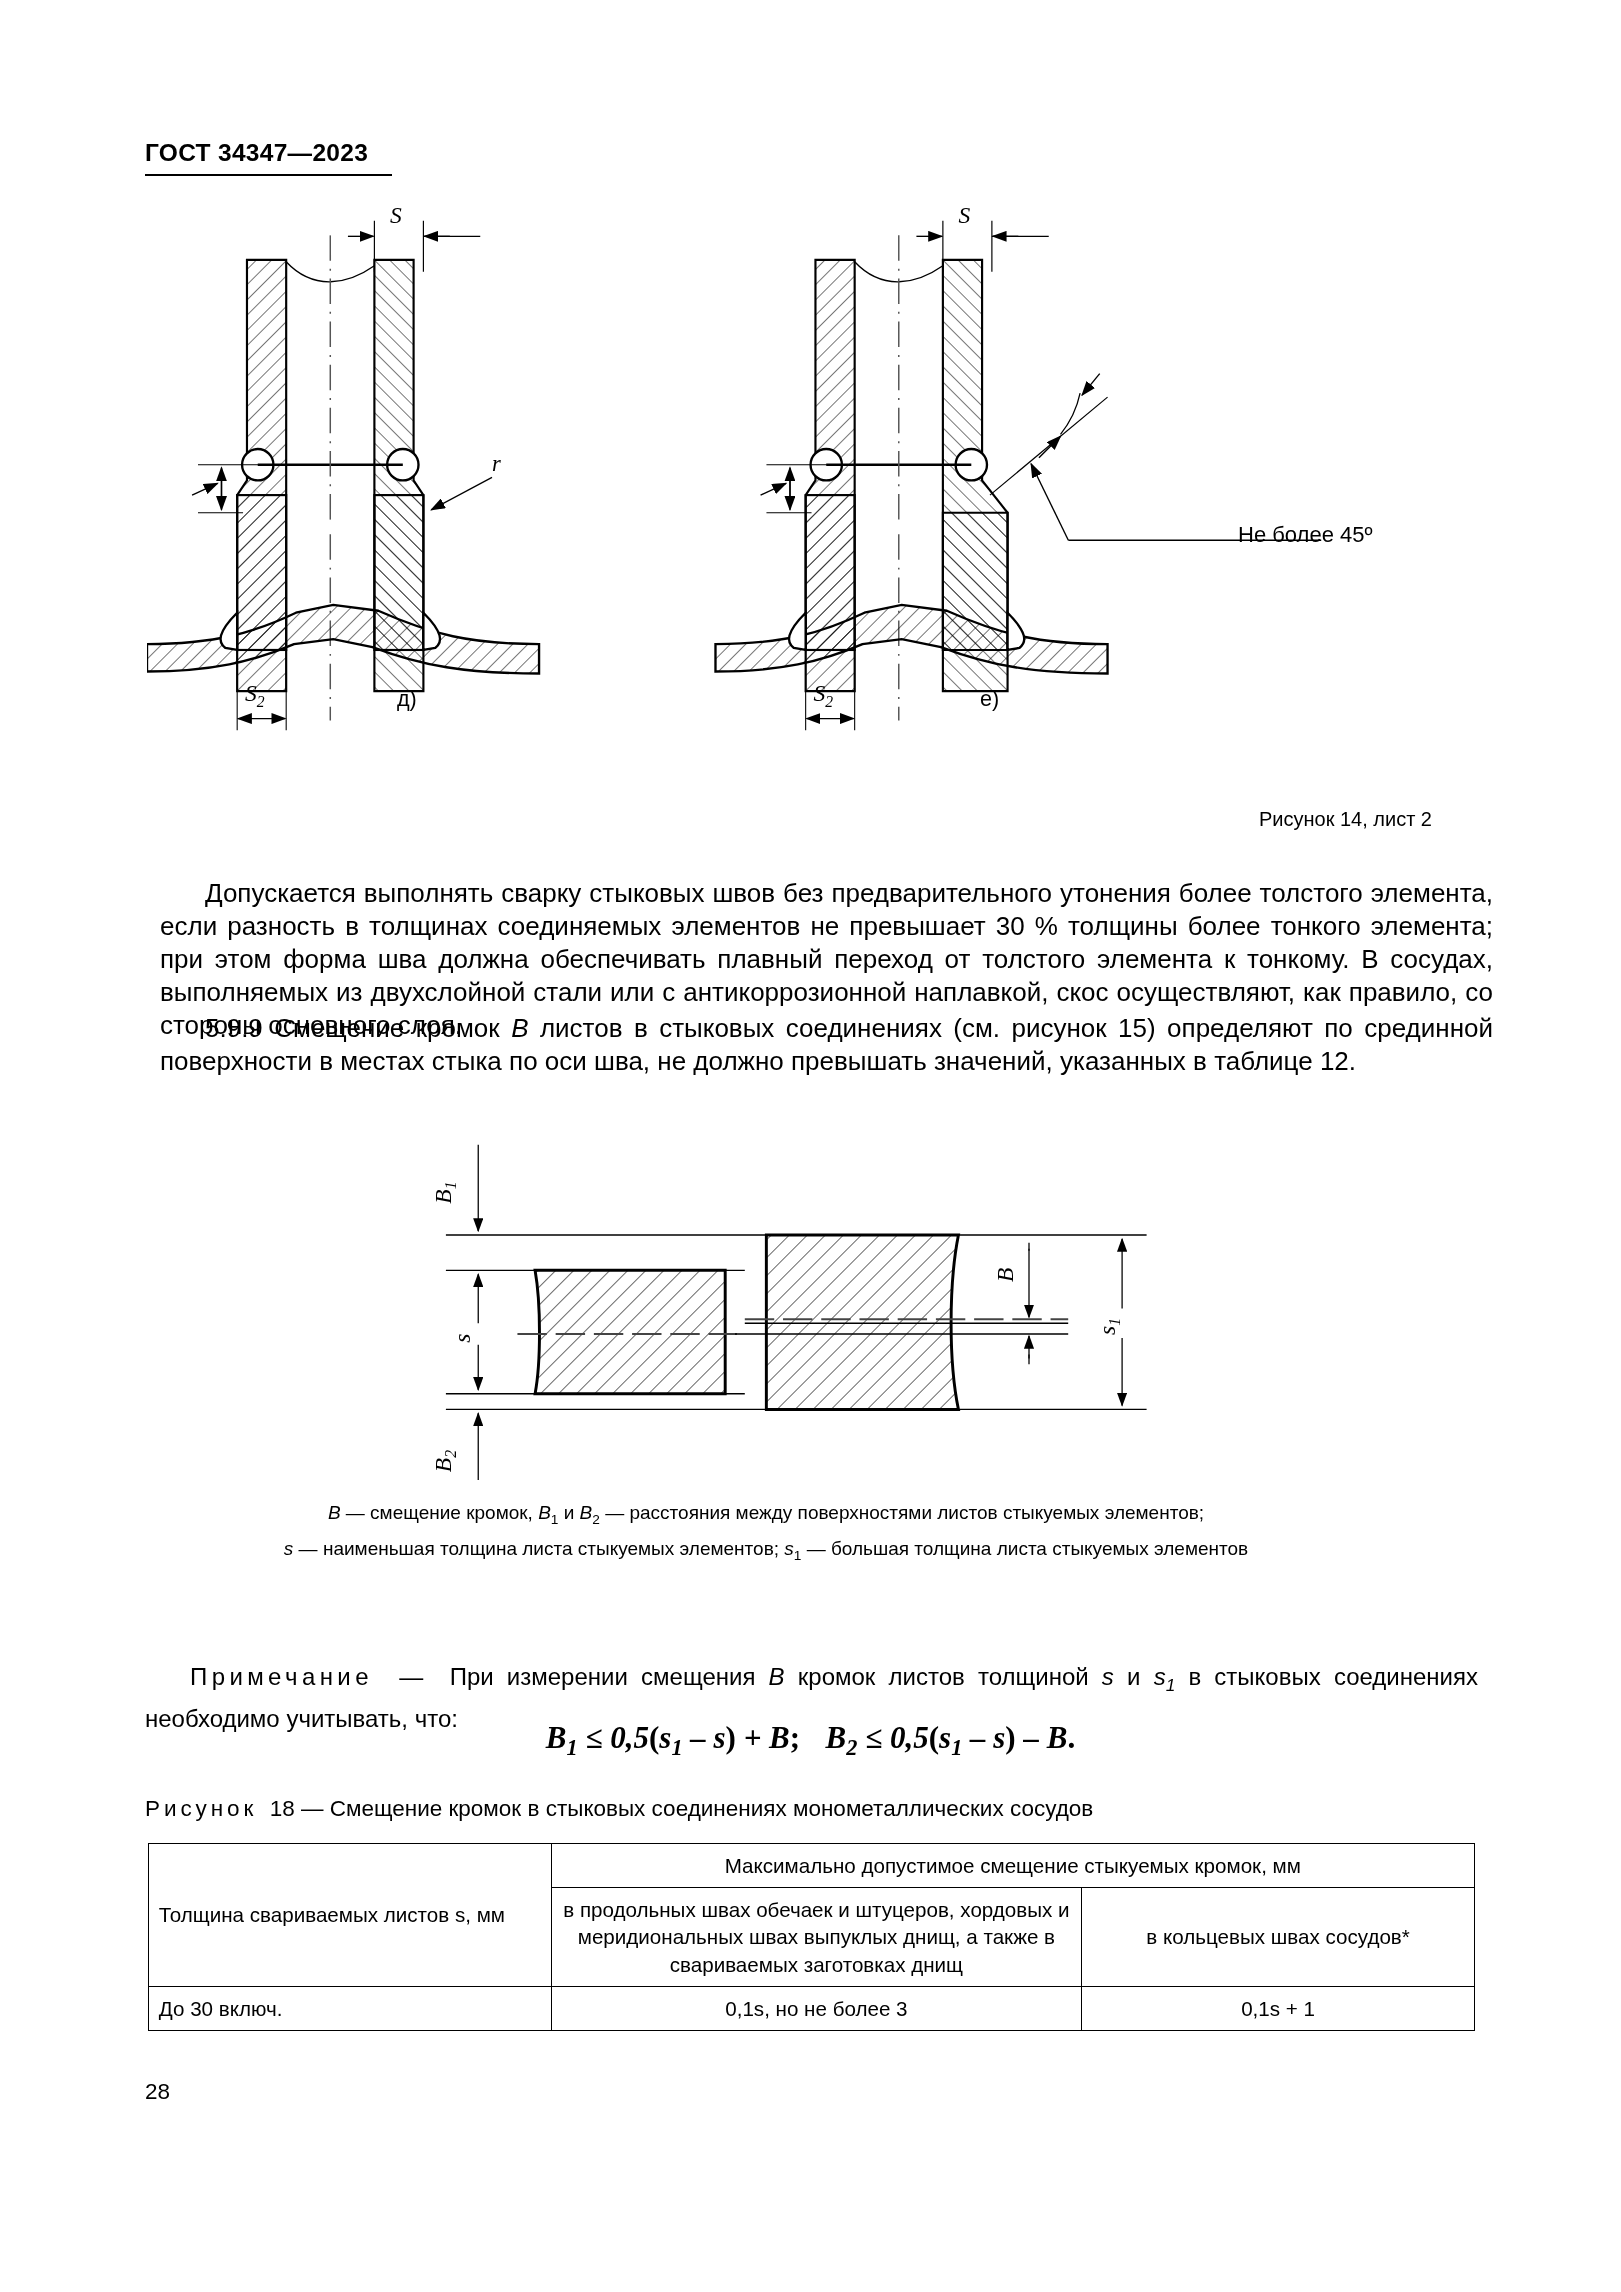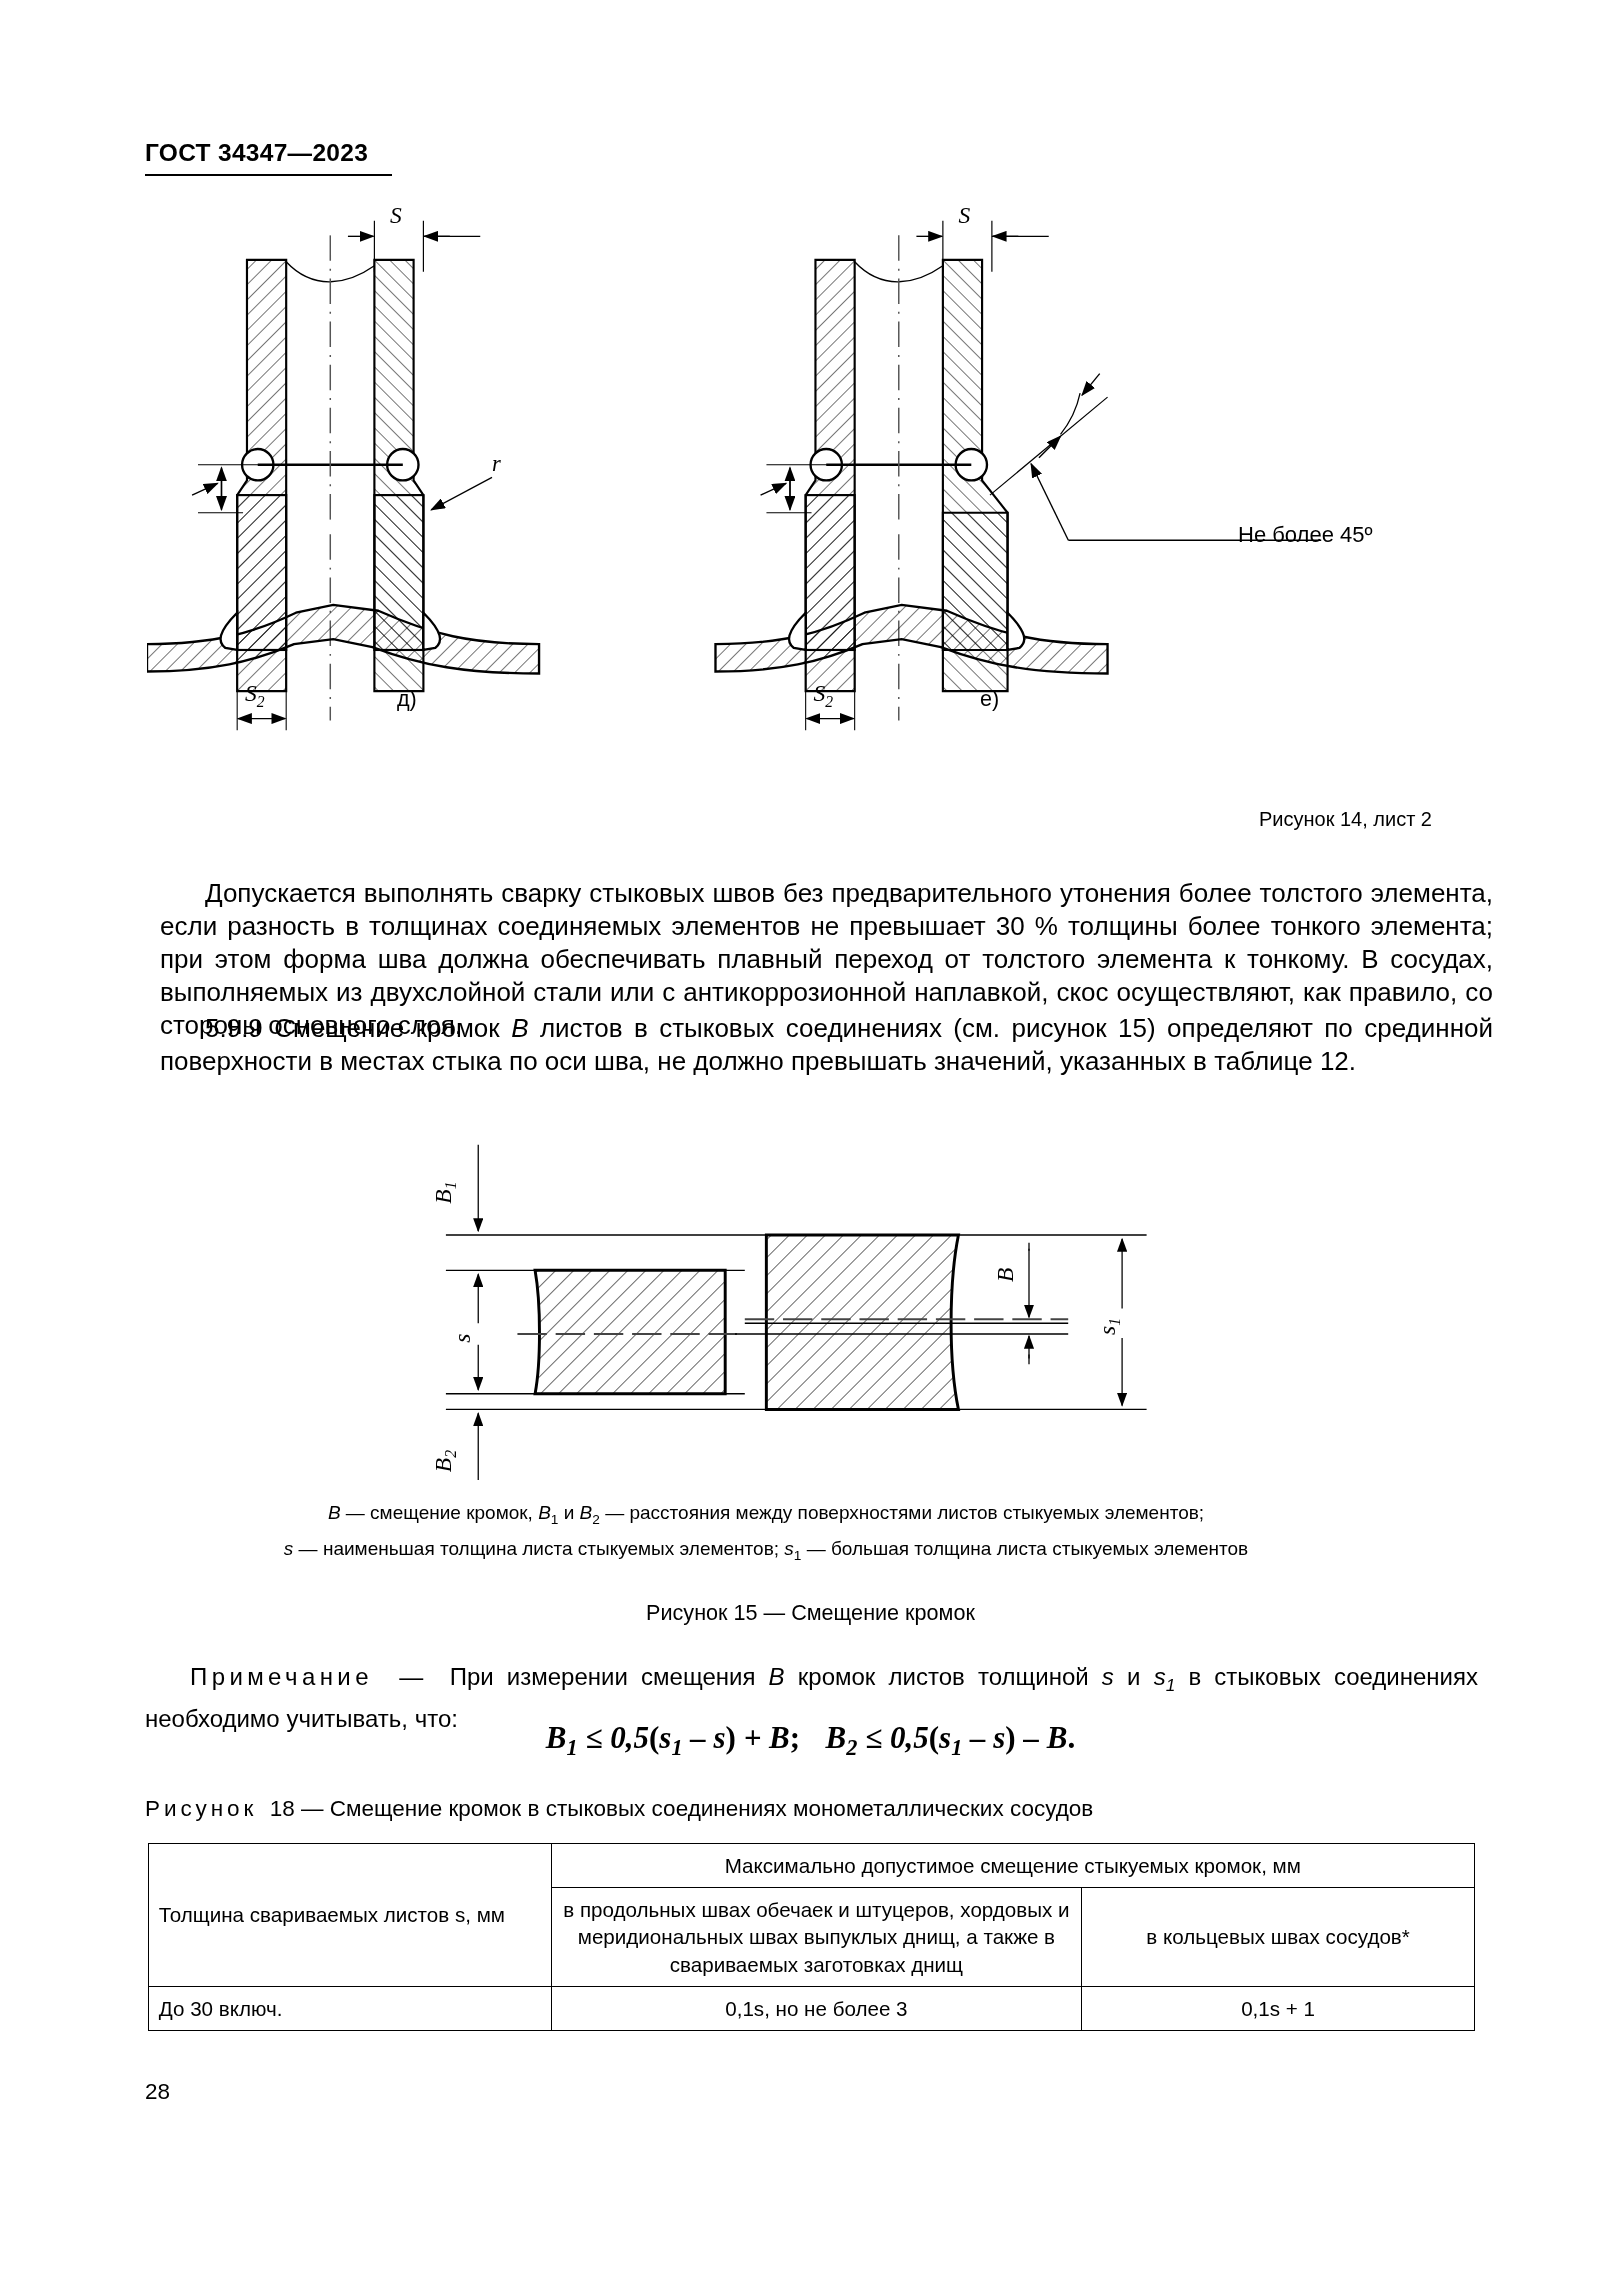--- a/index.html
+++ b/index.html
@@ -352,21 +352,20 @@
       <line x1="650" y1="232" x2="650" y2="242" stroke="#000" stroke-width="1.3"></line>
       <text x="634" y="158" font-family="Liberation Serif, serif" font-style="italic" font-size="24" transform="rotate(-90 634 158)">B</text>
     </svg>
   </div>
 
   <div class="fig15-legend">
     <div><em class="it">B</em> — смещение кромок, <em class="it">B</em><span class="sub">1</span> и <em class="it">B</em><span class="sub">2</span> — расстояния между поверхностями листов стыкуемых элементов;</div>
     <div><em class="it">s</em> — наименьшая толщина листа стыкуемых элементов; <em class="it">s</em><span class="sub">1</span> — большая толщина листа стыкуемых элементов</div>
   </div>
 
-  <div class="fig15-caption">Рисунок 15 — Смещение кромок</div>
 
   <div class="note"><span class="indent"></span><span class="spaced">Примечание</span>&nbsp;&nbsp;<span>—</span>&nbsp;&nbsp;<span>При измерении смещения </span><em class="it">В</em><span> кромок листов толщиной </span><em class="it">s</em><span> и </span><em class="it">s<span class="sub">1</span></em><span> в стыковых соединениях необходимо учитывать, что:</span></div>
 
   <div class="formula"><span>B<span class="sub">1</span> ≤ 0,5<span class="up">(</span>s<span class="sub">1</span> – s<span class="up">)</span> + B<span class="up">;</span></span><span class="gap"></span><span>B<span class="sub">2</span> ≤ 0,5<span class="up">(</span>s<span class="sub">1</span> – s<span class="up">)</span> – B<span class="up">.</span></span></div>
 
   <div class="table-title"><span class="spaced">Рисунок</span>&nbsp;&nbsp;<span>18</span>&nbsp;<span>— Смещение кромок в стыковых соединениях монометаллических сосудов</span></div>
 
   <table class="t12">
     <tbody>
       <tr>

